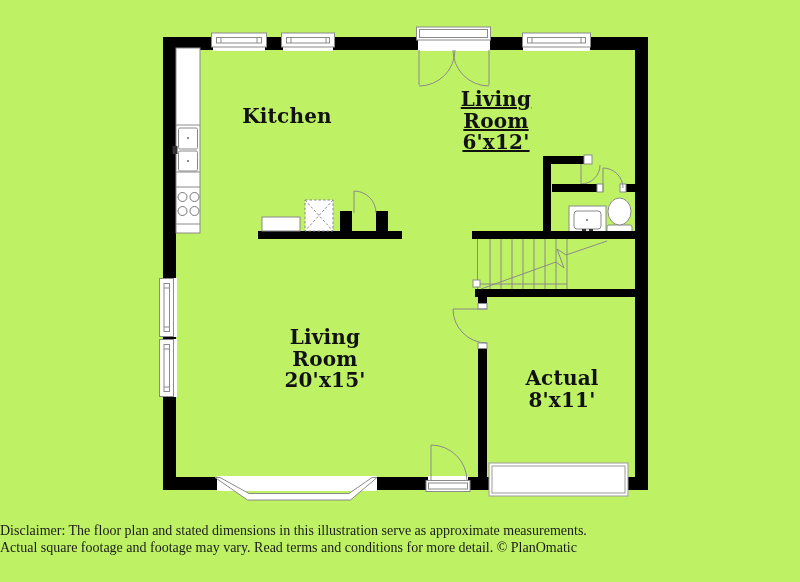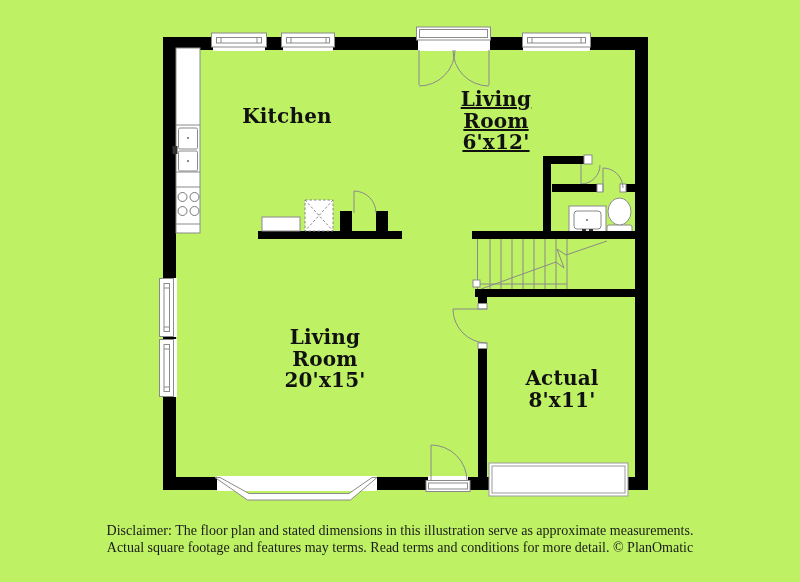--- a/index.html
+++ b/index.html
@@ -21,21 +21,20 @@
     font-size: 20px;
     line-height: 21.5px;
     white-space: nowrap;
     letter-spacing: 0.2px;
   }
   .disclaimer {
     position: absolute;
     left: 0;
     top: 522px;
     width: 100%;
-    text-align: center;
     font-family: "Liberation Serif", serif;
     font-weight: 400;
     font-size: 14px;
     line-height: 17px;
     color: #1a1a1a;
   }
 </style>
 </head>
 <body>
 
@@ -240,16 +239,16 @@
     <div>20'x15'</div>
   </div>
 
   <div class="room-label" style="left:562px; top:368px;">
     <div>Actual</div>
     <div>8'x11'</div>
   </div>
 
   <div class="disclaimer">
     <div>Disclaimer: The floor plan and stated dimensions in this illustration serve as approximate measurements.</div>
-    <div>Actual square footage and features may terms. Read terms and conditions for more detail. © PlanOmatic</div>
+    <div>Actual square footage and footage may vary. Read terms and conditions for more detail. © PlanOmatic</div>
   </div>
 
 </div>
 
 </body></html>

